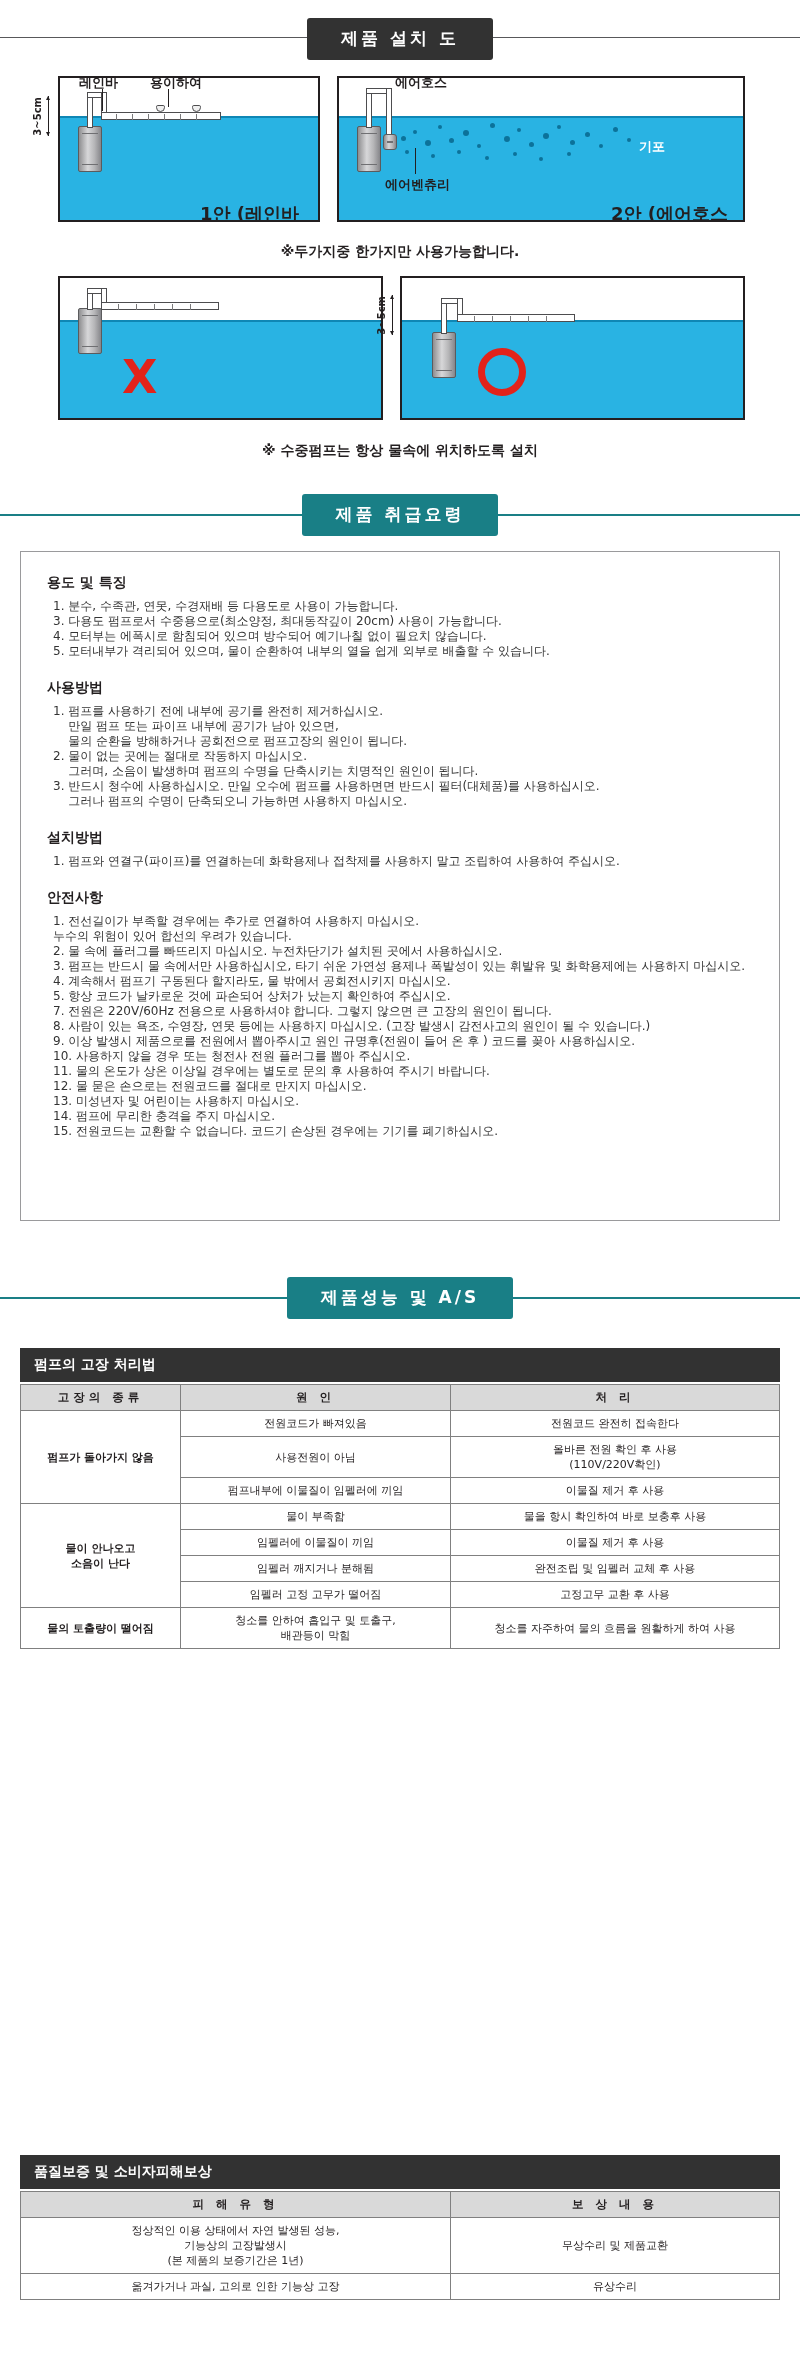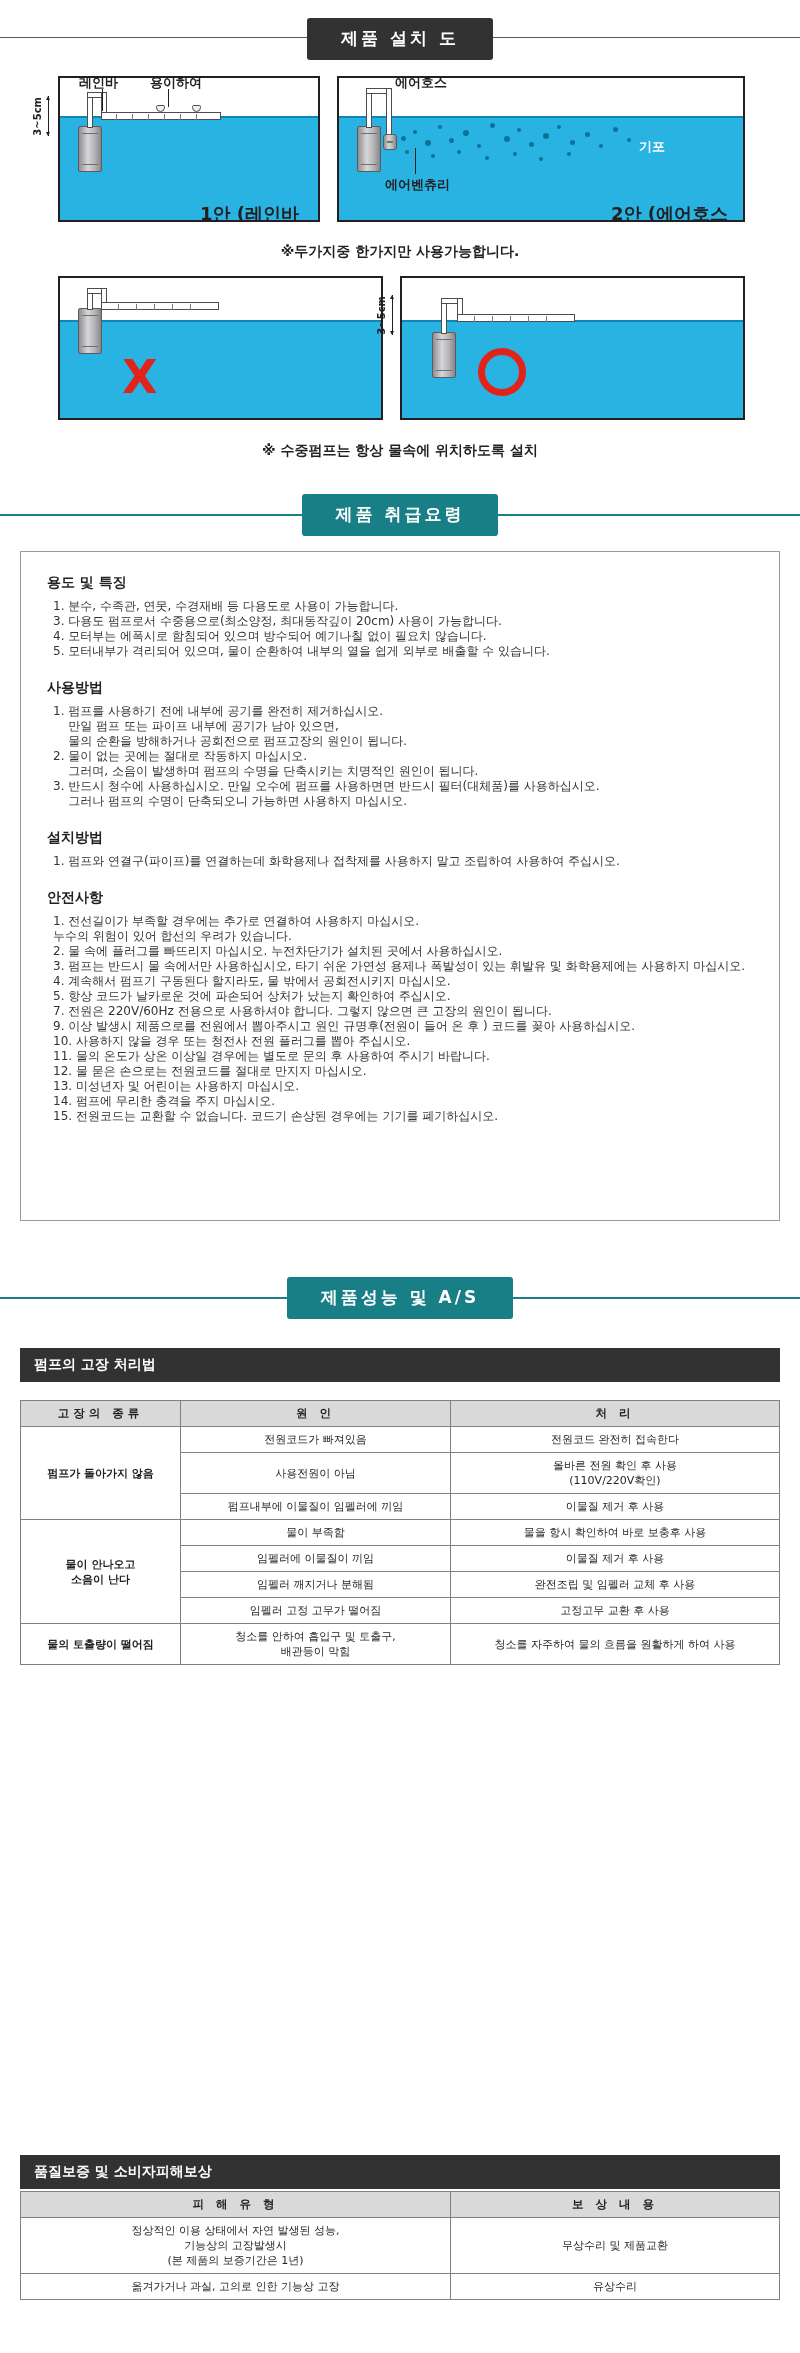--- a/index.html
+++ b/index.html
@@ -308,38 +308,39 @@
 
   <div class="tb-block">
     <div class="tb-h">안전사항</div>
     <div class="tb-li">1. 전선길이가 부족할 경우에는 추가로 연결하여 사용하지 마십시오.</div>
     <div class="tb-li">누수의 위험이 있어 합선의 우려가 있습니다.</div>
     <div class="tb-li">2. 물 속에 플러그를 빠뜨리지 마십시오. 누전차단기가 설치된 곳에서 사용하십시오.</div>
     <div class="tb-li">3. 펌프는 반드시 물 속에서만 사용하십시오, 타기 쉬운 가연성 용제나 폭발성이 있는 휘발유 및 화학용제에는 사용하지 마십시오.</div>
     <div class="tb-li">4. 계속해서 펌프기 구동된다 할지라도, 물 밖에서 공회전시키지 마십시오.</div>
     <div class="tb-li">5. 항상 코드가 날카로운 것에 파손되어 상처가 났는지 확인하여 주십시오.</div>
     <div class="tb-li">7. 전원은 220V/60Hz 전용으로 사용하셔야 합니다. 그렇지 않으면 큰 고장의 원인이 됩니다.</div>
+    <div class="tb-li">8. 사람이 있는 욕조, 수영장, 연못 등에는 사용하지 마십시오. (고장 발생시 감전사고의 원인이 될 수 있습니다.)</div>
     <div class="tb-li">9. 이상 발생시 제품으로를 전원에서 뽑아주시고 원인 규명후(전원이 들어 온 후 ) 코드를 꽂아 사용하십시오.</div>
     <div class="tb-li">10. 사용하지 않을 경우 또는 청전사 전원 플러그를 뽑아 주십시오.</div>
     <div class="tb-li">11. 물의 온도가 상온 이상일 경우에는 별도로 문의 후 사용하여 주시기 바랍니다.</div>
     <div class="tb-li">12. 물 묻은 손으로는 전원코드를 절대로 만지지 마십시오.</div>
     <div class="tb-li">13. 미성년자 및 어린이는 사용하지 마십시오.</div>
     <div class="tb-li">14. 펌프에 무리한 충격을 주지 마십시오.</div>
     <div class="tb-li">15. 전원코드는 교환할 수 없습니다. 코드기 손상된 경우에는 기기를 폐기하십시오.</div>
   </div>
 </div>
 
 <div class="ribbon-wrap teal" style="position:absolute; left:0; top:1277px; width:800px; height:40px;">
   <div class="ribbon-line"></div>
   <div class="ribbon">제품성능 및 A/S</div>
 </div>
 
 <div class="tbl-title" style="top:1348px;">펌프의 고장 처리법</div>
 
-<table class="grid" style="top:1384px;margin-top:16px;">
+<table class="grid" style="top:1384px;">
   <tbody>
       <tr>
     <th style="width:160px;">고장의 종류</th>
     <th style="width:270px;">원       인</th>
     <th>처       리</th>
   </tr>
   <tr>
     <td class="k" rowspan="3">펌프가 돌아가지 않음</td>
     <td>전원코드가 빠져있음</td>
     <td>전원코드 완전히 접속한다</td>

